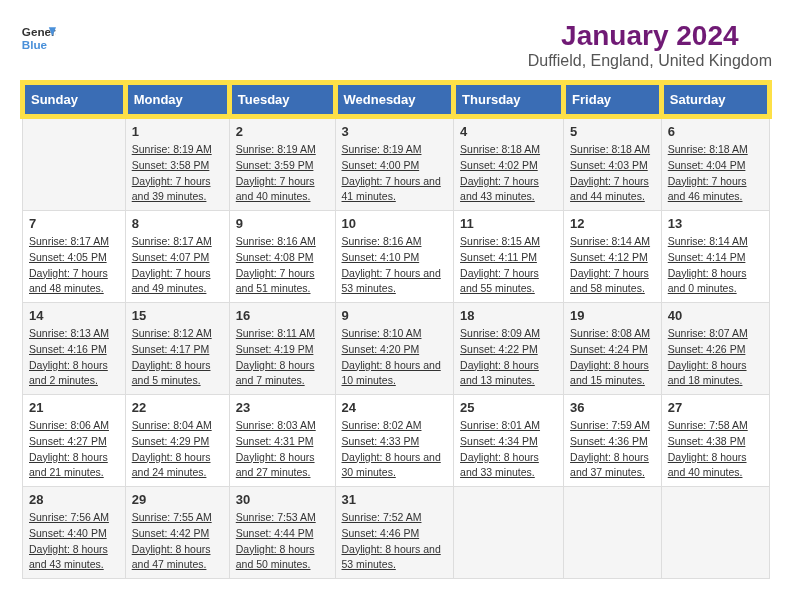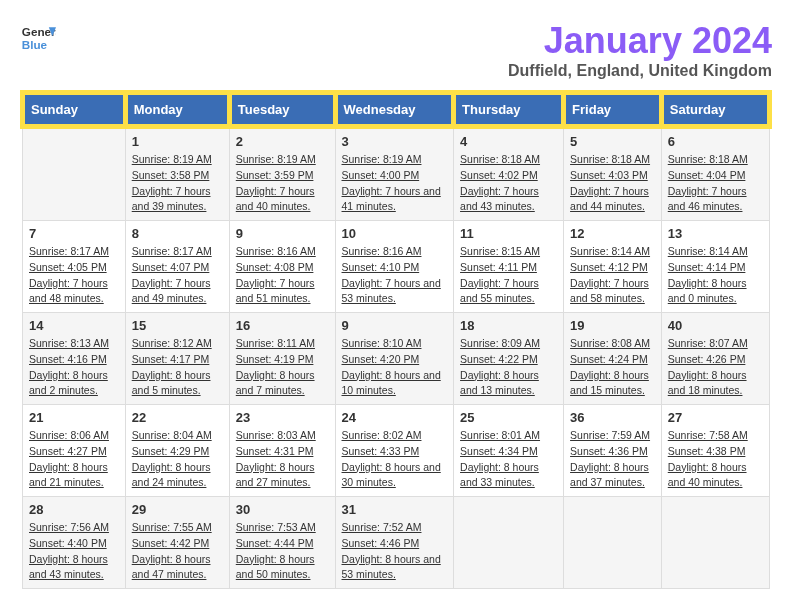--- a/index.html
+++ b/index.html
@@ -22,28 +22,28 @@
       gap: 4px;
     }
     .logo-icon {
       width: 36px;
       height: 36px;
     }
     .title-block {
       text-align: right;
     }
     .month-title {
-      font-size: 36px;
+      font-size: 28px;
       font-weight: bold;
-      color: #8b5cf6;
+      color: #701a75;
+      text-align: center;
     }
     .location {
       font-size: 16px;
       color: #555;
-      font-weight: bold;
     }
     table {
       width: 100%;
       border-collapse: collapse;
       font-size: 11px;
     }
     thead tr {
       background-color: #3a6db5;
       color: #fff;
     }

